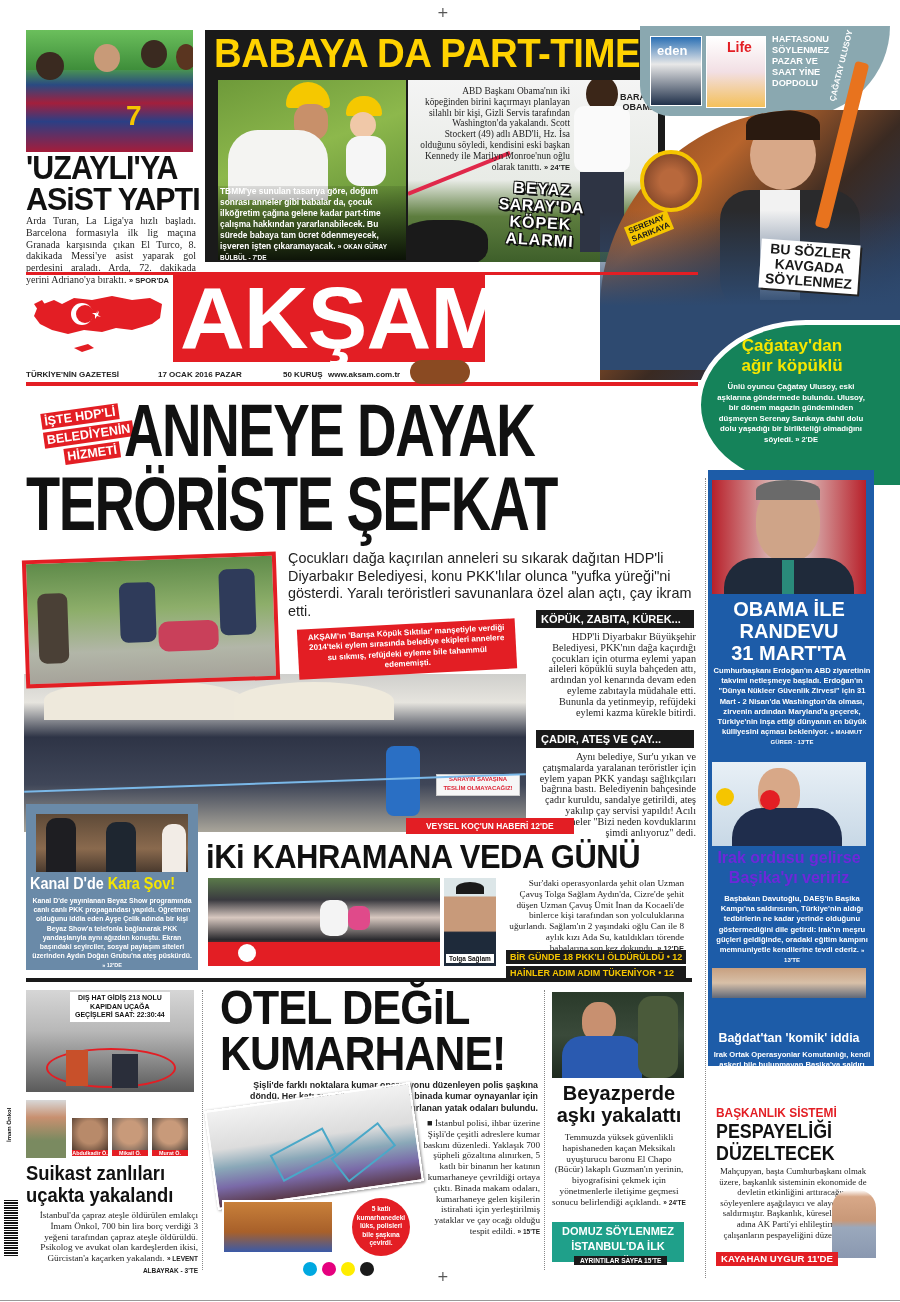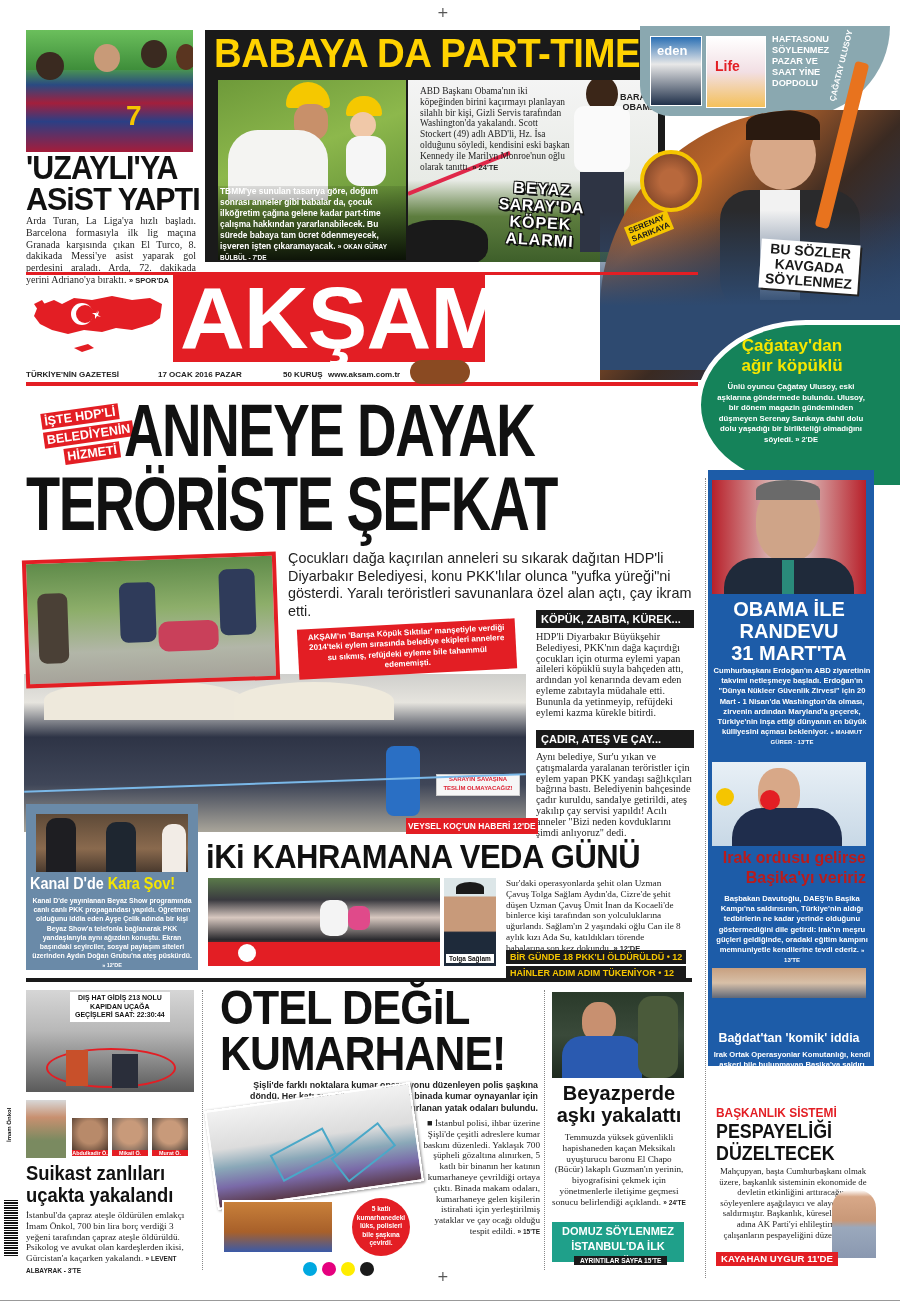--- a/index.html
+++ b/index.html
@@ -1,21 +1,21 @@
 <!DOCTYPE html>
 <html><head>
 <meta charset="utf-8">
 <style>
   * { box-sizing: border-box; margin: 0; padding: 0; }
   html, body { width: 900px; height: 1302px; background: #fff; overflow: hidden; }
   body { position: relative; font-family: "Liberation Serif", serif; color: #1a1a1a; }
   .abs { position: absolute; }
   .sans { font-family: "Liberation Sans", sans-serif; }
   .photo { position: absolute; overflow: hidden; }
-  .body-text { font-family: "Liberation Serif", serif; font-size: 10.6px; line-height: 12.8px; color: #1e1e1e; }
+  .body-text { font-family: "Liberation Serif", serif; font-size: 10.6px; line-height: 12.8px; color: #1e1e1e; text-align: right; }
   .ref { font-family: "Liberation Sans", sans-serif; font-weight: bold; font-size: 7.5px; }
   .heavy { font-family: "Liberation Sans", sans-serif; font-weight: 900; letter-spacing: -1px; transform-origin: left top; }
   .crop-mark { position: absolute; color: #555; font-size: 14px; font-family: "DejaVu Sans", sans-serif; }
   .dotted-v { position: absolute; border-left: 1px dotted #888; }
 </style>
 </head>
 <body>
 
 <div class="crop-mark" style="left:437px;top:4px;">+</div>
 <div class="crop-mark" style="left:437px;top:1268px;">+</div>
@@ -69,21 +69,21 @@
   <div class="sans" style="font:900 16px/17px 'Liberation Sans',sans-serif;color:#fff;letter-spacing:0.5px;text-shadow:-1px -1px 0 #111,1px -1px 0 #111,-1px 1px 0 #111,1px 1px 0 #111,2px 2px 0 #111;">SARAY'DA</div>
   <div class="sans" style="font:900 16px/17px 'Liberation Sans',sans-serif;color:#fff;letter-spacing:1px;text-shadow:-1px -1px 0 #111,1px -1px 0 #111,-1px 1px 0 #111,1px 1px 0 #111,2px 2px 0 #111;">KÖPEK</div>
   <div class="sans" style="font:900 16px/17px 'Liberation Sans',sans-serif;color:#fff;letter-spacing:1px;text-shadow:-1px -1px 0 #111,1px -1px 0 #111,-1px 1px 0 #111,1px 1px 0 #111,2px 2px 0 #111;">ALARMI</div>
 </div>
 
 <div class="abs" style="left:640px;top:26px;width:250px;height:90px;background:#8aa8b0;border-radius:0 0 120px 40px;"></div>
 <div class="photo" style="left:650px;top:36px;width:52px;height:70px;background:linear-gradient(180deg,#2a6fb4,#e8e8e8 40%,#20304a);border:1px solid #fff;">
   <div class="abs sans" style="left:6px;top:6px;font:bold 13px 'Liberation Sans',sans-serif;color:#fff;">eden</div>
 </div>
 <div class="photo" style="left:706px;top:36px;width:60px;height:72px;background:linear-gradient(180deg,#fff,#f2dfe4 50%,#f4c05a);border:1px solid #fff;">
-  <div class="abs sans" style="left:8px;top:2px;font:bold 14px 'Liberation Sans',sans-serif;color:#e31e24;margin-top:19px;">Life</div>
+  <div class="abs sans" style="left:20px;top:2px;font:bold 14px 'Liberation Sans',sans-serif;color:#e31e24;">Life</div>
 </div>
 <div class="abs sans" style="left:772px;top:34px;font-size:9.2px;line-height:11px;font-weight:bold;color:#fff;">
   <div>HAFTASONU</div>
     <div>SÖYLENMEZ</div>
     <div>PAZAR VE</div>
     <div>SAAT YİNE</div>
     <div>DOPDOLU</div>
 </div>
 
 <div class="photo" style="left:600px;top:110px;width:300px;height:270px;background:linear-gradient(135deg,#7a3c18 0%,#b7642c 30%,#3a2a22 55%,#2a3a55 80%,#3a5a85 100%);border-radius:200px 0 0 0;">
@@ -151,21 +151,21 @@
 </div>
 <div class="photo" style="left:24px;top:674px;width:502px;height:158px;background:linear-gradient(180deg,#cfcfcc 0%,#e6e4de 18%,#2e3446 40%,#3f4658 70%,#a9a59a 100%);">
   <div class="abs" style="left:20px;top:6px;width:200px;height:40px;border-radius:60% 60% 0 0;background:#eee9dc;"></div>
   <div class="abs" style="left:210px;top:8px;width:160px;height:38px;border-radius:60% 60% 0 0;background:#efeadc;"></div>
   <div class="abs" style="left:362px;top:72px;width:34px;height:70px;background:#2a6fc4;border-radius:8px;"></div>
   <div class="abs" style="left:412px;top:100px;width:84px;height:22px;background:#f6f6f6;border:1px solid #ccc;"></div>
   <div class="abs sans" style="left:414px;top:101px;width:80px;font:900 6px/9px 'Liberation Sans',sans-serif;color:#d23;text-align:center;">SARAYIN SAVAŞINA TESLİM OLMAYACAĞIZ!</div>
   <div class="abs" style="left:0;top:108px;width:502px;height:2px;background:#7ab8e8;transform:rotate(-2deg);"></div>
 </div>
 <div class="abs sans" style="left:298px;top:624px;width:218px;background:#e31e24;color:#fff;font-size:8px;line-height:10.4px;font-weight:bold;padding:4px 6px;text-align:center;transform:rotate(-3deg);z-index:3;">AKŞAM'ın 'Barışa Köpük Sıktılar' manşetiyle verdiği 2014'teki eylem sırasında belediye ekipleri annelere su sıkmış, refüjdeki eyleme bile tahammül edememişti.</div>
-<div class="abs sans" style="left:406px;top:818px;background:#e31e24;color:#fff;font-size:8.4px;font-weight:bold;padding:3px 2px;z-index:3;">VEYSEL KOÇ'UN HABERİ 12'DE</div>
+<div class="abs sans" style="left:406px;top:818px;background:#e31e24;color:#fff;font-size:8.4px;font-weight:bold;padding:3px 20px;z-index:3;">VEYSEL KOÇ'UN HABERİ 12'DE</div>
 
 <div class="abs" style="left:536px;top:610px;width:158px;height:18px;background:#1a1a1a;"></div>
 <div class="abs sans" style="left:541px;top:612px;font:900 11px/15px 'Liberation Sans',sans-serif;color:#fff;white-space:nowrap;">KÖPÜK, ZABITA, KÜREK...</div>
 <div class="abs body-text" style="left:536px;top:632px;width:160px;font-size:10.2px;line-height:10.8px;">HDP'li Diyarbakır Büyükşehir Belediyesi, PKK'nın dağa kaçırdığı çocukları için oturma eylemi yapan aileleri köpüklü suyla bahçeden attı, ardından yol kenarında devam eden eyleme zabıtayla müdahale etti. Bununla da yetinmeyip, refüjdeki eylemi kazma kürekle bitirdi.</div>
 <div class="abs" style="left:536px;top:730px;width:158px;height:18px;background:#1a1a1a;"></div>
 <div class="abs sans" style="left:541px;top:732px;font:900 11px/15px 'Liberation Sans',sans-serif;color:#fff;white-space:nowrap;">ÇADIR, ATEŞ VE ÇAY...</div>
 <div class="abs body-text" style="left:536px;top:752px;width:160px;font-size:10.2px;line-height:10.8px;">Aynı belediye, Sur'u yıkan ve çatışmalarda yaralanan teröristler için eylem yapan PKK yandaşı sağlıkçıları bağrına bastı. Belediyenin bahçesinde çadır kuruldu, sandalye getirildi, ateş yakılıp çay servisi yapıldı! Acılı anneler "Bizi neden kovduklarını şimdi anlıyoruz" dedi.</div>
 
 <div class="dotted-v" style="left:705px;top:478px;height:800px;"></div>
 
@@ -175,29 +175,29 @@
   <div class="abs" style="left:44px;top:0;width:64px;height:20px;border-radius:50% 50% 0 0;background:#6a6a6a;"></div>
   <div class="abs" style="left:12px;top:78px;width:130px;height:40px;border-radius:30px 30px 0 0;background:#1f2a3a;"></div>
   <div class="abs" style="left:70px;top:80px;width:12px;height:34px;background:#2a8a7a;"></div>
 </div>
 <div class="abs" style="left:712px;top:598px;width:154px;text-align:center;font:900 20px/22px 'Liberation Sans',sans-serif;color:#fff;">
   <div>OBAMA İLE</div>
     <div>RANDEVU</div>
     <div>31 MART'TA</div>
 </div>
 <div class="abs sans" style="left:712px;top:666px;width:160px;font-size:7.6px;line-height:10.2px;color:#fff;text-align:center;font-weight:bold;">
-  <span>Cumhurbaşkanı Erdoğan'ın ABD ziyaretinin takvimi netleşmeye başladı. Erdoğan'ın "Dünya Nükleer Güvenlik Zirvesi" için 20 Mart - 1 Nisan'da Washington'da olması, zirvenin ardından Maryland'a geçerek, Türkiye'nin inşa ettiği dünyanın en büyük külliyesini açması bekleniyor.</span> <span class="ref" style="font-size:6px;">» MAHMUT GÜRER - 13'TE</span>
+  <span>Cumhurbaşkanı Erdoğan'ın ABD ziyaretinin takvimi netleşmeye başladı. Erdoğan'ın "Dünya Nükleer Güvenlik Zirvesi" için 31 Mart - 2 Nisan'da Washington'da olması, zirvenin ardından Maryland'a geçerek, Türkiye'nin inşa ettiği dünyanın en büyük külliyesini açması bekleniyor.</span> <span class="ref" style="font-size:6px;">» MAHMUT GÜRER - 13'TE</span>
 </div>
 <div class="photo" style="left:712px;top:762px;width:154px;height:84px;background:linear-gradient(180deg,#e8f0f6,#c8d8e6);">
   <div class="abs" style="left:46px;top:6px;width:42px;height:50px;border-radius:45%;background:#d8a888;"></div>
   <div class="abs" style="left:20px;top:46px;width:110px;height:40px;border-radius:30px 30px 0 0;background:#1f2d4c;"></div>
   <div class="abs" style="left:4px;top:26px;width:18px;height:18px;border-radius:50%;background:#f5c500;"></div>
   <div class="abs" style="left:48px;top:28px;width:20px;height:20px;border-radius:50%;background:#e31e24;"></div>
 </div>
-<div class="abs" style="left:712px;top:848px;width:154px;text-align:right;font:900 16px/20px 'Liberation Sans',sans-serif;color:#b91c1c;">
+<div class="abs" style="left:712px;top:848px;width:154px;text-align:center;font:900 16px/20px 'Liberation Sans',sans-serif;color:#6d28d9;">
   <div>Irak ordusu gelirse</div>
     <div>Başika'yı veririz</div>
 </div>
 <div class="abs sans" style="left:712px;top:894px;width:160px;font-size:7.6px;line-height:10.2px;color:#fff;text-align:center;font-weight:bold;">
   <span>Başbakan Davutoğlu, DAEŞ'in Başika Kampı'na saldırısının, Türkiye'nin aldığı tedbirlerin ne kadar yerinde olduğunu göstermediğini dile getirdi: Irak'ın meşru güçleri geldiğinde, oradaki eğitim kampını memnuniyetle kendilerine tevdi ederiz.</span> <span class="ref" style="font-size:6px;">» 13'TE</span>
 </div>
 <div class="photo" style="left:712px;top:968px;width:154px;height:30px;background:linear-gradient(180deg,#c8a080 0%,#d8c0a8 50%,#606878 100%);"></div>
 <div class="abs" style="left:712px;top:1030px;width:154px;text-align:center;font:900 12.4px/16px 'Liberation Sans',sans-serif;color:#fff;white-space:nowrap;">Bağdat'tan 'komik' iddia</div>
 <div class="abs sans" style="left:712px;top:1050px;width:160px;font-size:7.6px;line-height:10.2px;color:#fff;text-align:center;font-weight:bold;">
   <span>Irak Ortak Operasyonlar Komutanlığı, kendi askeri bile bulunmayan Başika'ya saldırı olmadığını iddia etti. Ankara, Bağdat'ın bu açıklamasını "komik" olarak nitelendirdi.</span> <span class="ref" style="font-size:6px;">» 11'DE</span>

